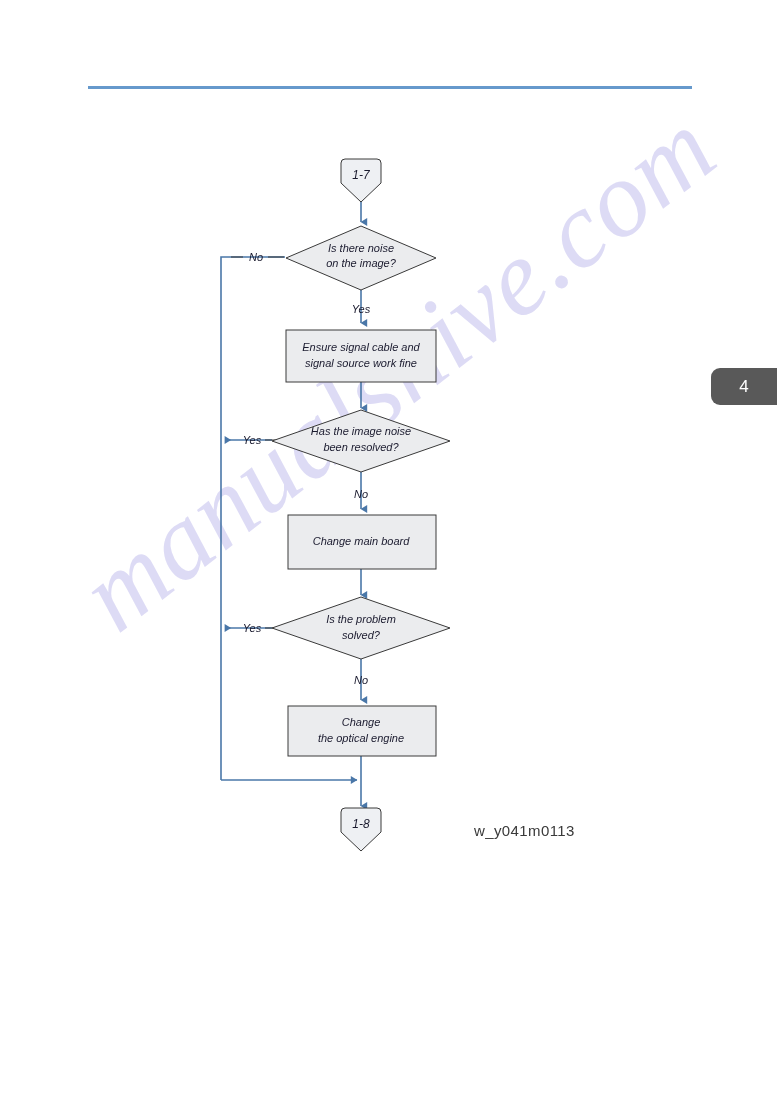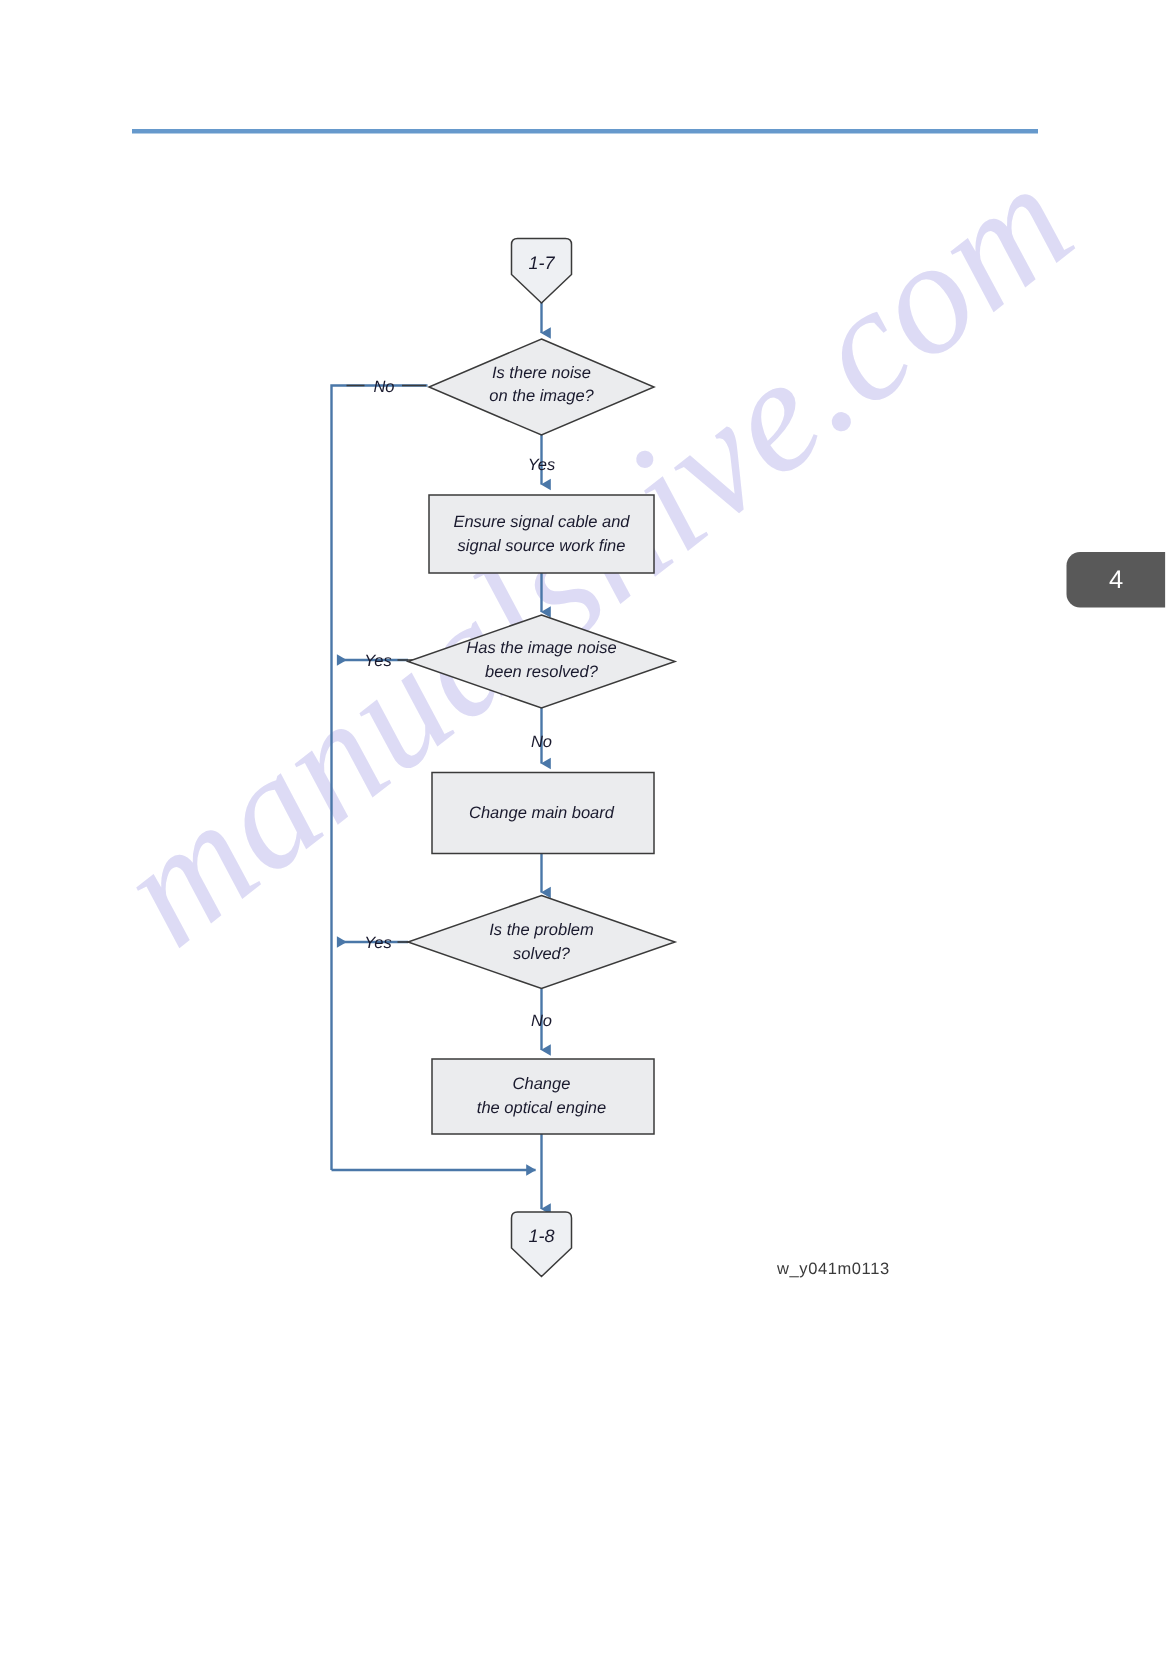--- a/index.html
+++ b/index.html
@@ -122,26 +122,25 @@
   .label-tick {
     stroke: #3a3a3a;
     stroke-width: 1;
     fill: none;
   }
 
   
   #figure-caption {
     position: absolute;
     left: 474px;
-    top: 840px;
-    font-size: 11px;
+    top: 822px;
+    font-size: 15px;
     color: #3a3a3a;
     letter-spacing: 0.4px;
     z-index: 3;
-    margin-left: 44px;
   }
 </style>
 </head>
 <body>
 
 <div id="page">
 
   <div id="watermark">
     <div class="wm-text">manualshive.com</div>
   </div>

